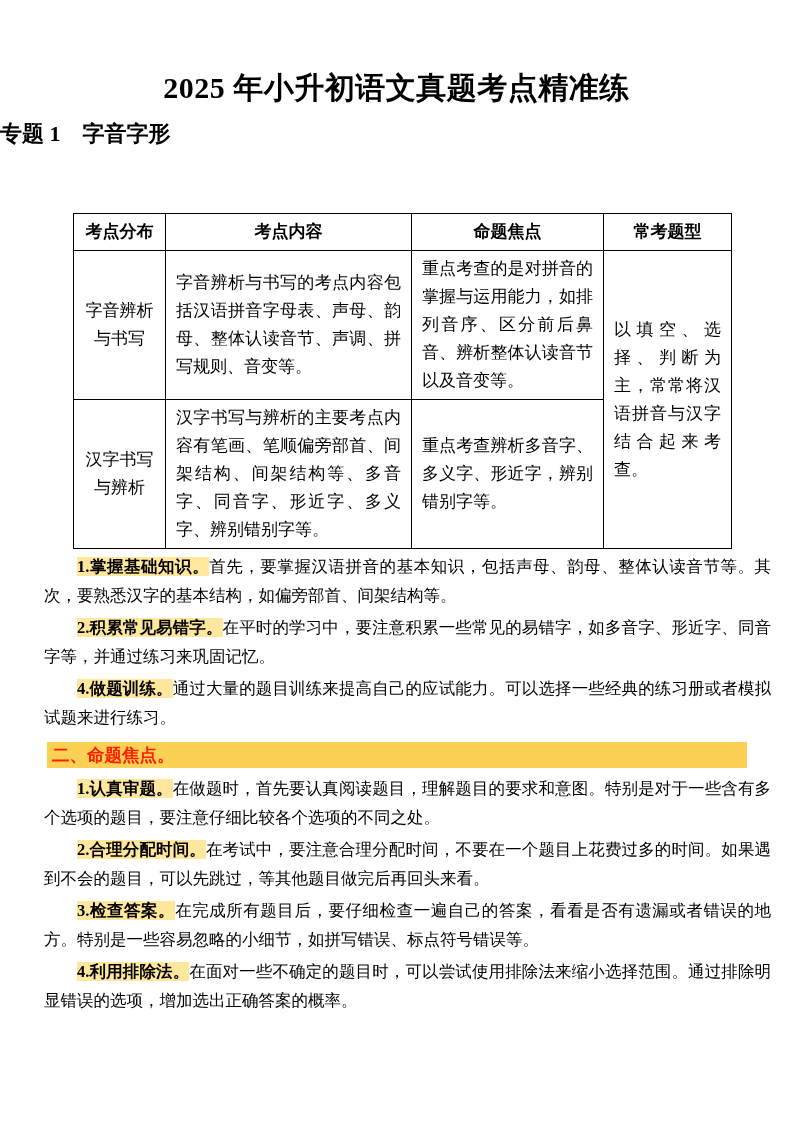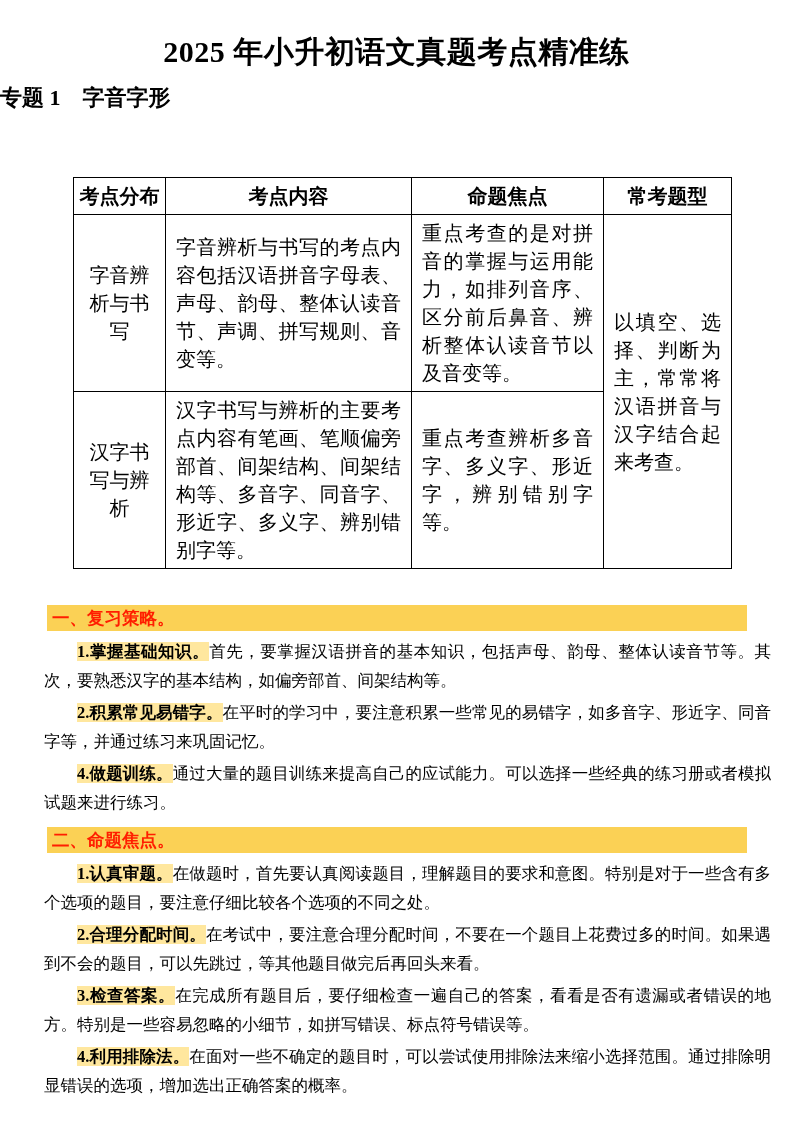--- a/index.html
+++ b/index.html
@@ -9,21 +9,21 @@
   }
   body {
     width: 793px;
     height: 1122px;
     font-family: "Liberation Serif", "DejaVu Serif", serif;
     color: #000000;
     position: relative;
     overflow: hidden;
   }
   .page {
-    padding-top: 32px;
+    padding-top: 68px;
   }
   .doc-title {
     text-align: center;
     font-size: 30px;
     font-weight: bold;
     margin: 0;
     letter-spacing: 0.5px;
   }
   .doc-subtitle {
     text-align: left;
@@ -32,21 +32,21 @@
     margin: 10px 0 0 0;
   }
   table.points-table {
     border-collapse: collapse;
     table-layout: fixed;
     margin: 64px 0 0 73px;
     width: 658px;
   }
   .points-table th, .points-table td {
     border: 1.5px solid #000000;
-    font-size: 20px;
+    font-size: 17px;
     line-height: 28px;
     padding: 4px 10px;
     vertical-align: middle;
     word-break: break-all;
   }
   .points-table th {
     font-weight: bold;
     text-align: center;
     padding: 4px 2px;
     height: 28px;
@@ -113,21 +113,20 @@
         <td class="cell-justify" rowspan="2">以填空、选择、判断为主，常常将汉语拼音与汉字结合起来考查。</td>
       </tr>
       <tr>
         <td class="cell-center">汉字书写与辨析</td>
         <td class="cell-justify">汉字书写与辨析的主要考点内容有笔画、笔顺偏旁部首、间架结构、间架结构等、多音字、同音字、形近字、多义字、辨别错别字等。</td>
         <td class="cell-justify">重点考查辨析多音字、多义字、形近字，辨别错别字等。</td>
       </tr>
     </tbody>
   </table>
 
-  <div class="section-bar">一、复习策略。</div>
 
   <p class="para"><span class="hl">1.掌握基础知识。</span><span>首先，要掌握汉语拼音的基本知识，包括声母、韵母、整体认读音节等。其次，要熟悉汉字的基本结构，如偏旁部首、间架结构等。</span></p>
   <p class="para"><span class="hl">2.积累常见易错字。</span><span>在平时的学习中，要注意积累一些常见的易错字，如多音字、形近字、同音字等，并通过练习来巩固记忆。</span></p>
   <p class="para"><span class="hl">4.做题训练。</span><span>通过大量的题目训练来提高自己的应试能力。可以选择一些经典的练习册或者模拟试题来进行练习。</span></p>
 
   <div class="section-bar second">二、命题焦点。</div>
 
   <p class="para"><span class="hl">1.认真审题。</span><span>在做题时，首先要认真阅读题目，理解题目的要求和意图。特别是对于一些含有多个选项的题目，要注意仔细比较各个选项的不同之处。</span></p>
   <p class="para"><span class="hl">2.合理分配时间。</span><span>在考试中，要注意合理分配时间，不要在一个题目上花费过多的时间。如果遇到不会的题目，可以先跳过，等其他题目做完后再回头来看。</span></p>
   <p class="para"><span class="hl">3.检查答案。</span><span>在完成所有题目后，要仔细检查一遍自己的答案，看看是否有遗漏或者错误的地方。特别是一些容易忽略的小细节，如拼写错误、标点符号错误等。</span></p>

